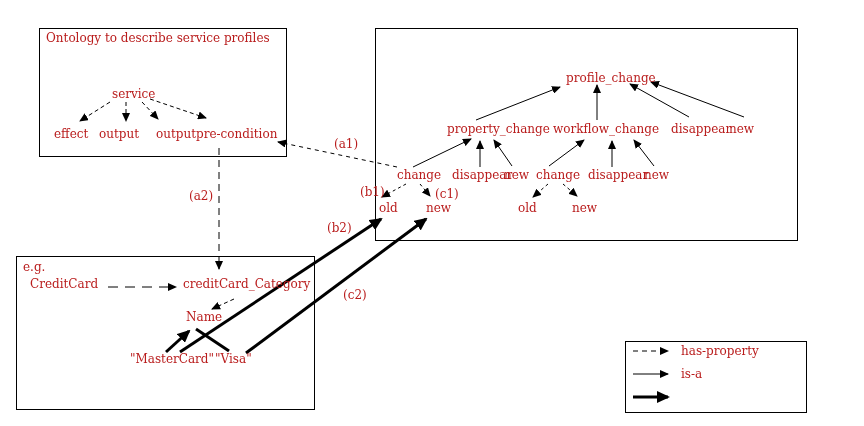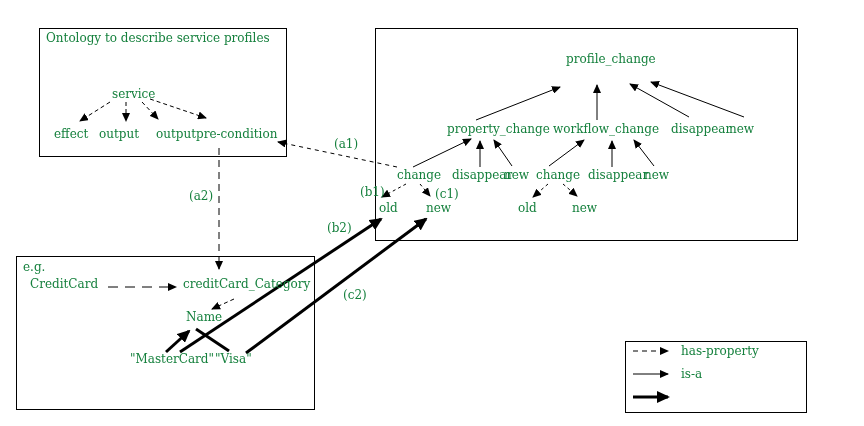--- a/index.html
+++ b/index.html
@@ -4,21 +4,21 @@
 <style>
   * { box-sizing: border-box; }
   html, body { margin: 0; padding: 0; background: #ffffff; }
   .canvas {
     position: relative;
     width: 864px;
     height: 426px;
     background: #ffffff;
     font-family: "DejaVu Serif", "Liberation Serif", serif;
     font-size: 12px;
-    color: #15803d;
+    color: #b91c1c;
     overflow: hidden;
   }
   .box {
     position: absolute;
     border: 1px solid #000000;
     background: transparent;
   }
   .edges {
     position: absolute;
     left: 0; top: 0;
@@ -87,21 +87,21 @@
     <line class="s3" x1="633" y1="397" x2="668" y2="397" marker-end="url(#ahb)"></line>
   </svg>
 
   <span class="lbl" style="left:46px; top:31px;">Ontology to describe service profiles</span>
   <span class="lbl" style="left:112px; top:87px;">service</span>
   <span class="lbl" style="left:54px; top:127px;">effect</span>
   <span class="lbl" style="left:99px; top:127px;">output</span>
   <span class="lbl" style="left:156px; top:127px;">output</span>
   <span class="lbl" style="left:196px; top:127px;">pre-condition</span>
 
-  <span class="lbl" style="left:566px; top:52px;">profile_change</span>
+  <span class="lbl" style="left:566px; top:71px;">profile_change</span>
   <span class="lbl" style="left:447px; top:122px;">property_change</span>
   <span class="lbl" style="left:553px; top:122px;text-align:right;">workflow_change</span>
   <span class="lbl" style="left:671px; top:122px;">disappear</span>
   <span class="lbl" style="left:729px; top:122px;">new</span>
   <span class="lbl" style="left:397px; top:168px;">change</span>
   <span class="lbl" style="left:452px; top:168px;">disappear</span>
   <span class="lbl" style="left:504px; top:168px;">new</span>
   <span class="lbl" style="left:536px; top:168px;">change</span>
   <span class="lbl" style="left:588px; top:168px;">disappear</span>
   <span class="lbl" style="left:644px; top:168px;">new</span>

